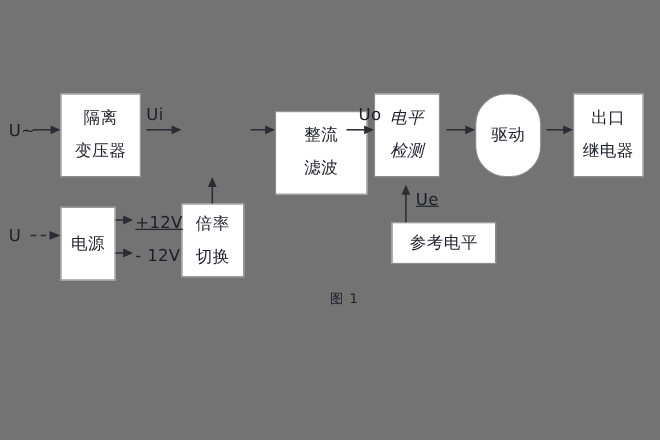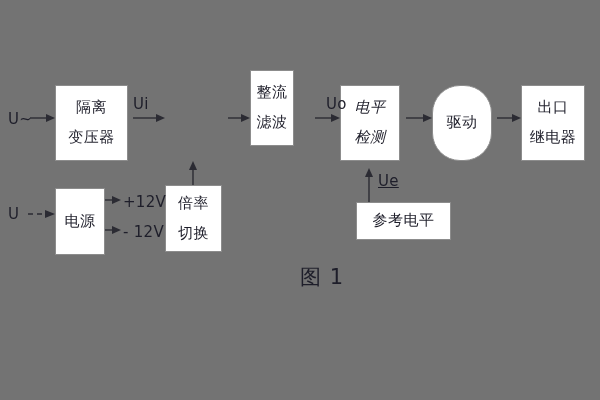--- a/index.html
+++ b/index.html
@@ -44,21 +44,21 @@
     font-size: 14px;
     color: #1e1e2a;
     white-space: nowrap;
     letter-spacing: 0.3px;
   }
   .lbl.sig {
     font-size: 15px;
   }
   .caption {
     position: absolute;
-    font-size: 21px;
+    font-size: 12px;
     color: #1e1e2a;
     letter-spacing: 1px;
     white-space: nowrap;
   }
   .conn {
     position: absolute;
     overflow: visible;
   }
   .conn line {
     stroke: #2b2b33;
@@ -75,21 +75,21 @@
 <body>
 
 <div id="canvas">
 
   <div class="box two-line" style="left:55px; top:85px; width:73px; height:76px;">
     <span class="line">隔离</span>
     <span class="line">变压器</span>
   </div>
 
 
-  <div class="box two-line" style="left:250px; top:70px; width:44px; height:76px;font-family:Liberation Serif, serif;">
+  <div class="box two-line" style="left:250px; top:101px; width:84px; height:76px;font-family:Liberation Serif, serif;">
     <span class="line">整流</span>
     <span class="line">滤波</span>
   </div>
 
   <div class="box two-line" style="left:340px; top:85px; width:60px; height:76px;font-style:italic;">
     <span class="line">电平</span>
     <span class="line">检测</span>
   </div>
 
   <div class="box" style="left:432px; top:85px; width:60px; height:76px;border-radius:28px;">
@@ -114,21 +114,21 @@
     <span class="line">参考电平</span>
   </div>
 
   <span class="lbl sig" style="left:8px; top:110px;">U~</span>
   <span class="lbl sig" style="left:8px; top:205px;">U</span>
 
   <span class="lbl sig" style="left:133px; top:95px;">Ui</span>
   <span class="lbl sig" style="left:296px; top:95px;margin-left:30px;">Uo</span>
   <span class="lbl sig" style="left:378px; top:172px;text-decoration:underline;">Ue</span>
 
-  <span class="lbl sig" style="left:123px; top:193px;">+12V</span>
+  <span class="lbl sig" style="left:123px; top:193px;text-decoration:underline;">+12V</span>
   <span class="lbl sig" style="left:123px; top:223px;">- 12V</span>
 
   <svg class="conn" style="left:0; top:0; width:600px; height:400px;">
 
     <g>
       <line x1="30" y1="118" x2="48" y2="118"></line>
       <polygon points="55,118 46,114 46,122"></polygon>
     </g>
 
     <g>

